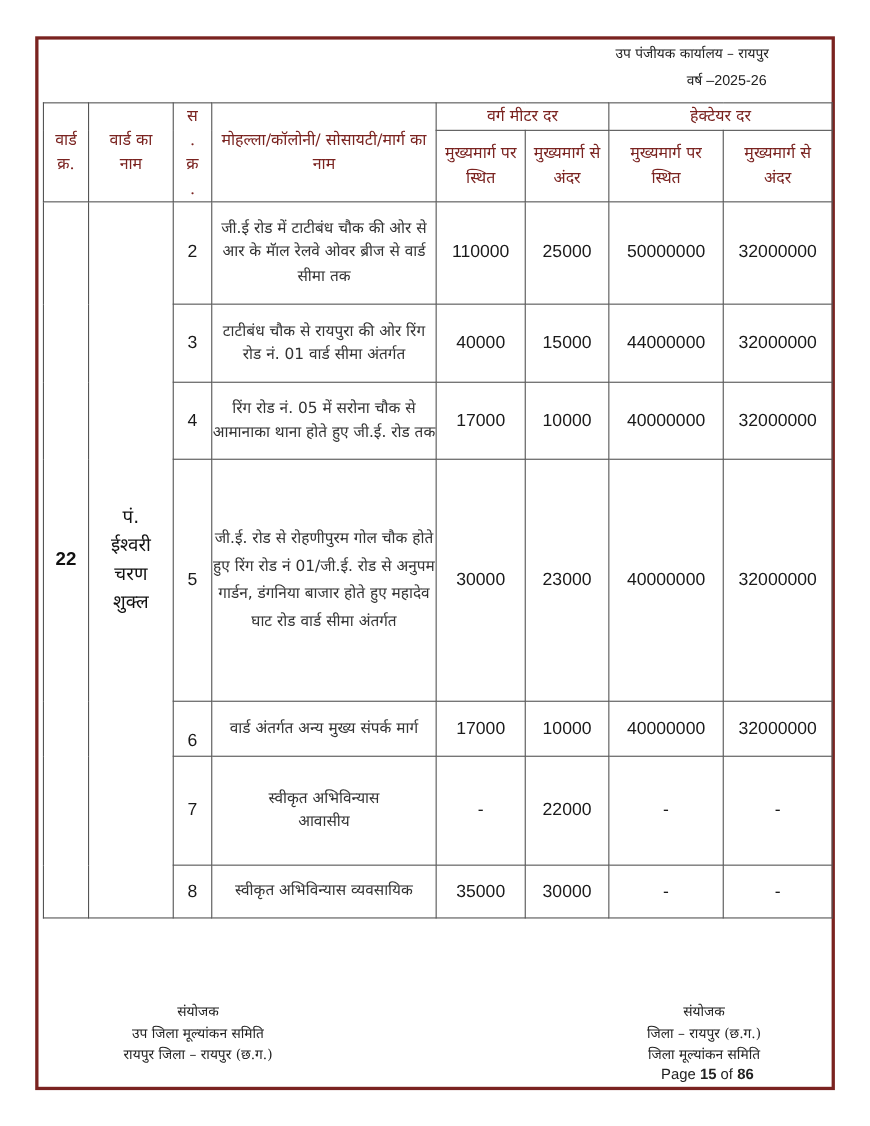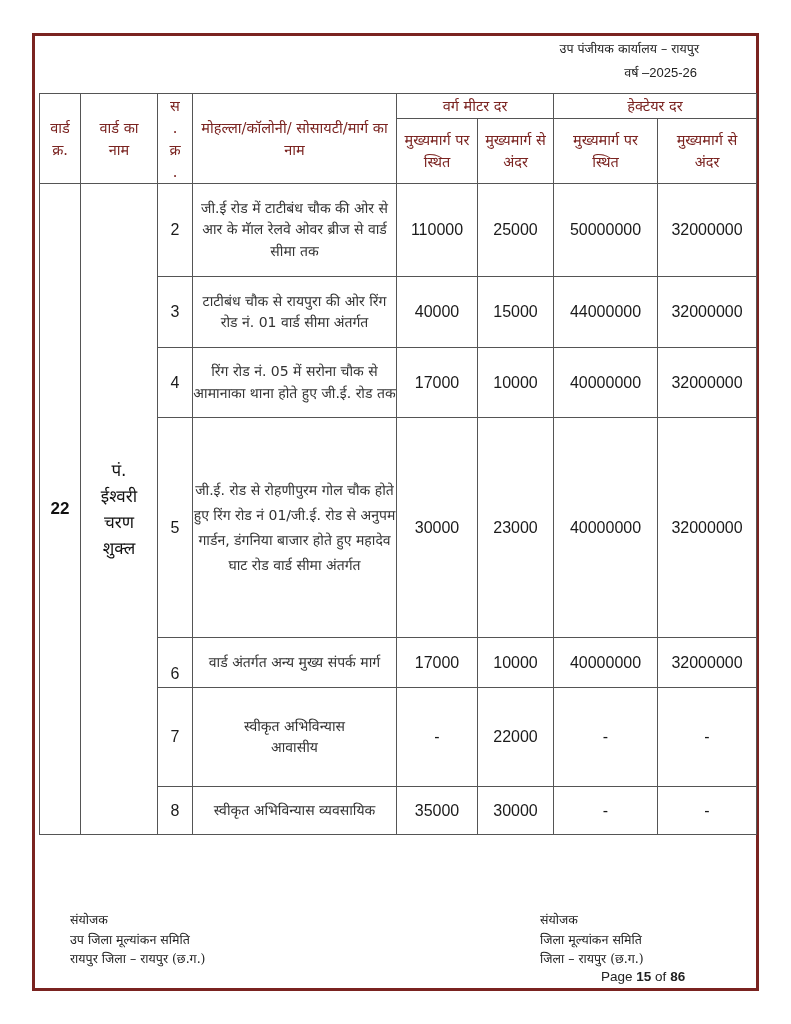--- a/index.html
+++ b/index.html
@@ -19,21 +19,21 @@
   table.rates th { font-weight:normal; color:#7a2320; font-family:"DejaVu Serif", serif;
          font-size:14.5px; line-height:22px;text-align:center; }
   table.rates th.grp { font-size:14.5px; }
   table.rates th.sub { font-size:14.5px; line-height:22px; }
   td.num { font-family:"Liberation Sans", sans-serif; font-size:16px; color:#1a1a1a; }
   td.desc { font-family:"DejaVu Sans", sans-serif; font-size:14px; line-height:21.5px;
          color:#333; padding:0 6px; }
   td.ward-no { font-family:"Liberation Sans", sans-serif; font-weight:bold; font-size:17px; }
   td.ward-name { font-family:"DejaVu Sans", sans-serif; font-size:17px; line-height:26px; }
   .footer { position:absolute; font-family:"DejaVu Serif", serif; font-size:12.5px;
-         color:#222; line-height:19.5px; }
+         color:#222; text-align:center; line-height:19.5px; }
   .footer-left { left:70px; top:910px; width:220px; }
   .footer-right { left:540px; top:910px; width:200px; }
   .page-no { position:absolute; left:601px; top:969px; font-family:"Liberation Sans", sans-serif;
          font-size:13.5px; color:#222; }
   .page-no b { font-weight:bold; }
 </style>
 </head>
 <body>
 
 <div class="page-border"></div>
@@ -134,22 +134,22 @@
 </table>
 
 <div class="footer footer-left">
   <div>संयोजक</div>
   <div>उप जिला मूल्यांकन समिति</div>
   <div>रायपुर जिला – रायपुर (छ.ग.)</div>
 </div>
 
 <div class="footer footer-right">
   <div>संयोजक</div>
+  <div>जिला – रायपुर (छ.ग.)</div>
   <div>जिला मूल्यांकन समिति</div>
-  <div>जिला – रायपुर (छ.ग.)</div>
 </div>
 
 <div class="page-no">
   <span>Page</span>
   <b>15</b>
   <span>of</span>
   <b>86</b>
 </div>
 
 </body></html>

